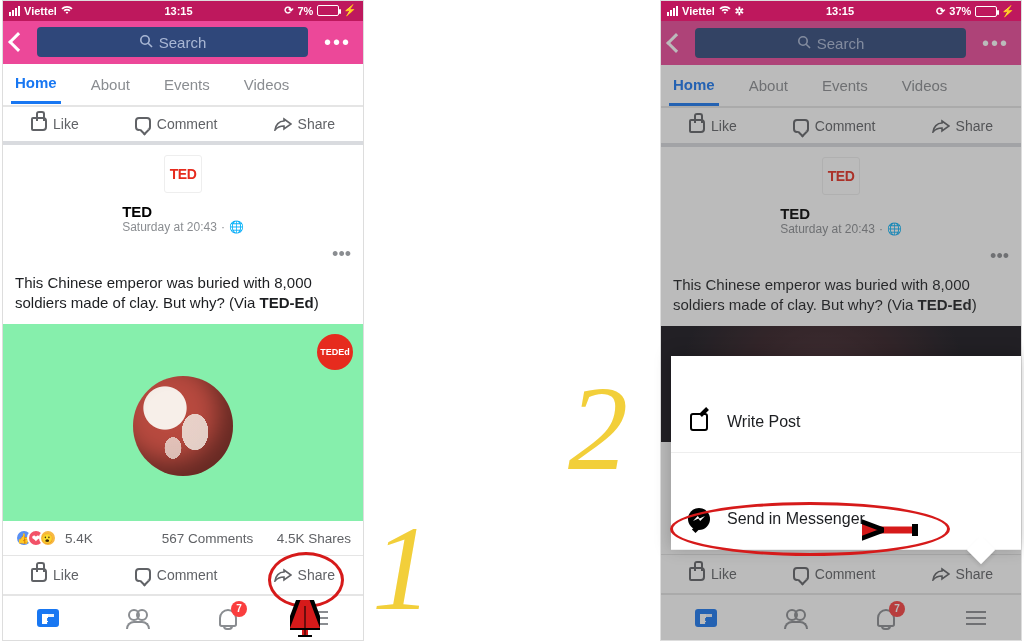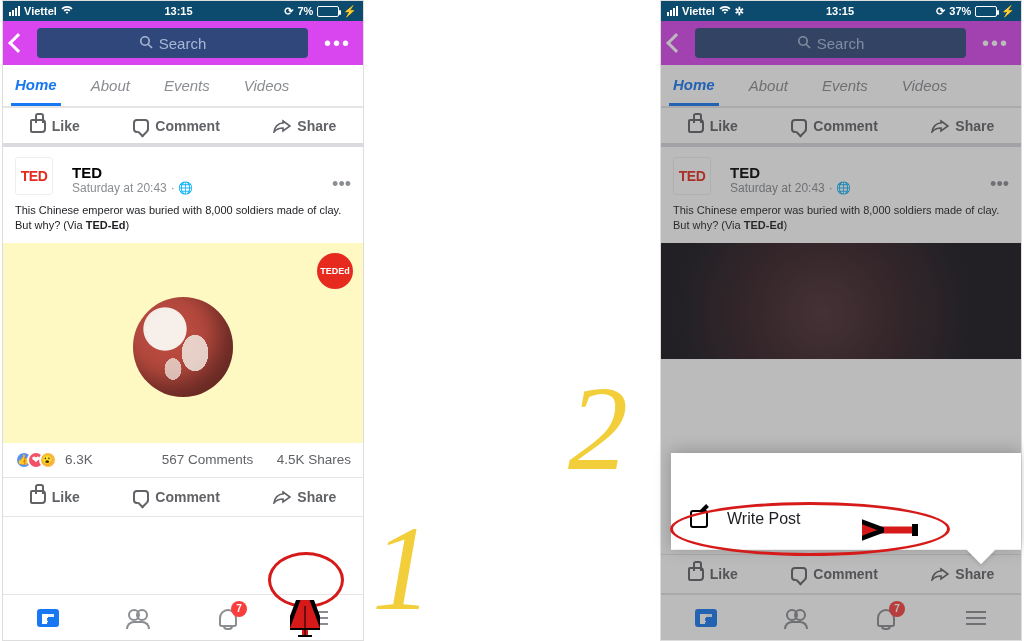--- a/index.html
+++ b/index.html
@@ -17,86 +17,86 @@
     background: #fff;
     border: 1px solid #ddd;
     display: flex;
     flex-direction: column;
   }
   .phone.left { left: 2px; top: 0; height: 641px; }
   .phone.right { left: 660px; top: 0; height: 641px; }
   
   .status {
     height: 20px;
-    background: #0c4a6e;
+    background: #be185d;
     color: #fff;
     display: flex;
     align-items: center;
     justify-content: space-between;
     font-size: 11px;
     padding: 0 6px;
     font-weight: 600;
     gap: 16px;
   }
   .status .sl, .status .sr { display:flex; align-items:center; gap:4px; }
   .battery {
     width: 22px; height: 11px; border:1px solid #fff; border-radius:2px;
     position:relative; display:inline-block;
   }
   .battery::after{content:"";position:absolute;right:-3px;top:3px;width:2px;height:5px;background:#fff;border-radius:1px;}
   .battery .fill{height:100%;background:#f7c948;}
   
   .navbar {
     height: 44px;
-    background: #d946ef;
+    background: #ec4899;
     display: flex;
     align-items: center;
     padding: 0 8px;
     gap: 12px;
   }
   .back-chevron {
     width: 14px; height: 14px; border-left:3px solid #fff; border-bottom:3px solid #fff;
     transform: rotate(45deg);
   }
   .searchbox {
     flex: 1;
     height: 30px;
     background: #2f477a;
     border-radius: 4px;
     display: flex; align-items:center; justify-content:center;
     color: #a9b7d4; font-size: 15px; gap:6px;
   }
   .more-dots { color:#fff; font-size:20px; letter-spacing:2px; padding:0 4px;}
   
-  .tabs { height: 42px; display:flex; align-items:center; border-bottom:1px solid #e5e5e5; padding:0 8px; gap:26px; overflow:hidden;font-style:italic;}
+  .tabs { height: 42px; display:flex; align-items:center; border-bottom:1px solid #e5e5e5; padding:0 8px; gap:26px; overflow:hidden;}
   .tab { color:#8a8d91; font-size:15px; padding:10px 4px; white-space:nowrap;}
   .tab.active { color:#1877f2; border-bottom:3px solid #1877f2; font-weight:600;}
   
   .actionrow {
     height:40px; display:flex; align-items:center; justify-content:space-around;
     border-top:1px solid #e5e5e5; border-bottom:4px solid #d9dbdf;
-    color:#606266; font-size:14px; font-weight:700;
+    color:#606266; font-size:14px; font-weight:400;
   }
   .actionrow.bottom { border-top:1px solid #e5e5e5; border-bottom:1px solid #e5e5e5;}
   .act { display:flex; align-items:center; gap:6px;}
   
   .post { padding:10px 12px 0; }
-  .posthead { display:flex; align-items:flex-end; gap:19px;}
+  .posthead { display:flex; align-items:center; gap:10px;flex-direction:column;}
   .avatar {
     width:38px; height:38px; background:#fff; border:1px solid #eee; border-radius:3px;
     display:flex; align-items:center; justify-content:center;
     color:#e62b1e; font-weight:900; font-size:14px; letter-spacing:-0.5px;
   }
   .author { font-weight:700; font-size:15px; }
   .meta { color:#8a8d91; font-size:12px; display:flex; align-items:center; gap:4px;}
   .posthead .dots { margin-left:auto; color:#8a8d91; font-size:18px;}
-  .posttext { font-size:11px; line-height:1.35; margin-top:8px; color:#1c1e21;}
+  .posttext { font-size:15px; line-height:1.35; margin-top:8px; color:#1c1e21;}
   
   .media {
-    margin-top:10px; height:200px; background:#fef9c3; position:relative; overflow:hidden;
+    margin-top:10px; height:200px; background:#86efac; position:relative; overflow:hidden;
   }
   .media.right { height:116px; background: radial-gradient(circle at 45% 60%, #4a2c33 0%, #311b21 35%, #14121a 70%); }
   .stars::before{
     content:""; position:absolute; inset:0;
     background-image:
       radial-gradient(1px 1px at 20% 30%, #8a8fa6 50%, transparent 51%),
       radial-gradient(1px 1px at 70% 60%, #8a8fa6 50%, transparent 51%),
       radial-gradient(1px 1px at 40% 80%, #8a8fa6 50%, transparent 51%),
       radial-gradient(1px 1px at 85% 25%, #8a8fa6 50%, transparent 51%),
       radial-gradient(1px 1px at 10% 70%, #8a8fa6 50%, transparent 51%);
@@ -283,21 +283,21 @@
     <div class="globe"></div>
     <div class="teded-badge">TEDEd</div>
   </div>
 
   <div class="stats">
     <div class="reacts">
       <div class="r like">👍</div>
       <div class="r love">❤</div>
       <div class="r wow">😮</div>
     </div>
-    <span>6.3K</span>
+    <span>5.4K</span>
     <span class="spacer"></span>
     <span>567 Comments</span>&nbsp;&nbsp;
     <span>4.5K Shares</span>
   </div>
 
   <div class="actionrow bottom">
     <div class="act">
         <span class="thumb"></span>
         <span>Like</span>
       </div>
@@ -470,20 +470,28 @@
 
   <div class="dim" style="bottom:0;top:20px;"></div>
 
   <div class="sheet">
     <div class="sheet-item">
       <div class="si-icon">
           <div class="compose"></div>
         </div>
       <span>Write Post</span>
     </div>
+    <div class="sheet-item">
+      <div class="si-icon">
+          <div class="msngr">
+            <div class="bolt"></div>
+          </div>
+        </div>
+      <span>Send in Messenger</span>
+    </div>
     <div class="sheet-tail"></div>
   </div>
 </div>
 
 <div class="bignum" style="left:568px; top:360px;">2</div>
 <div class="anno-circle" style="left:670px; top:502px; width:280px; height:54px; border-radius:50%/50%;"></div>
 <svg class="anno-arrow" style="left:862px; top:518px;" width="60" height="24">
   <defs>
       <marker id="ah2" markerWidth="8" markerHeight="8" refX="2" refY="3" orient="auto">
         <path d="M8,0 L0,3 L8,6 z" fill="#d61a1a" stroke="#000" stroke-width="0.7"></path>

